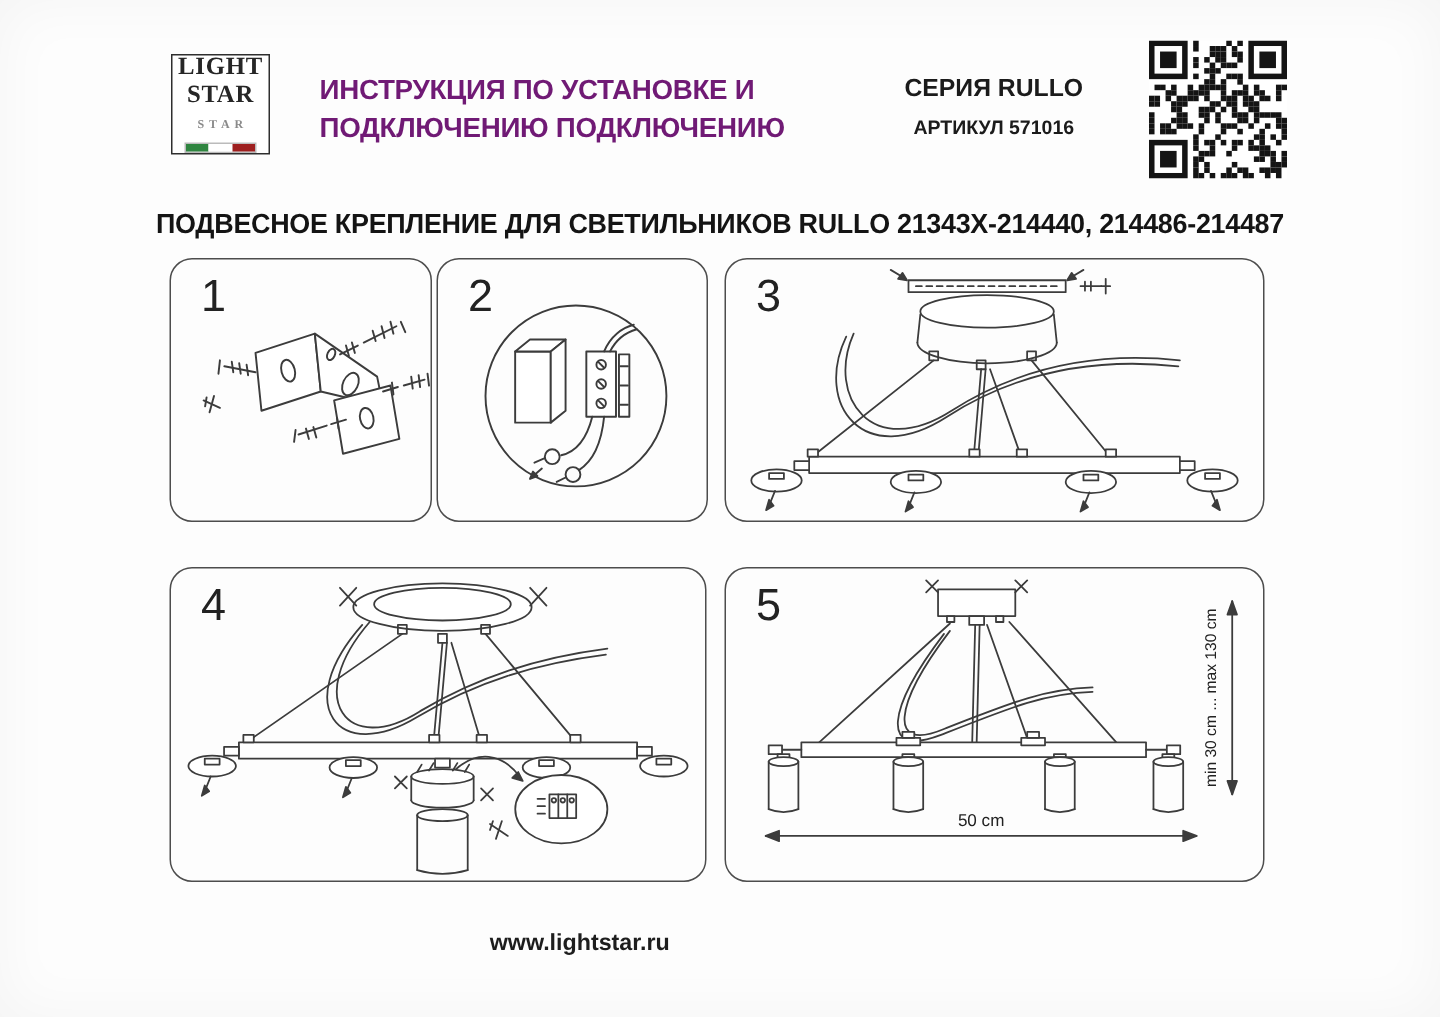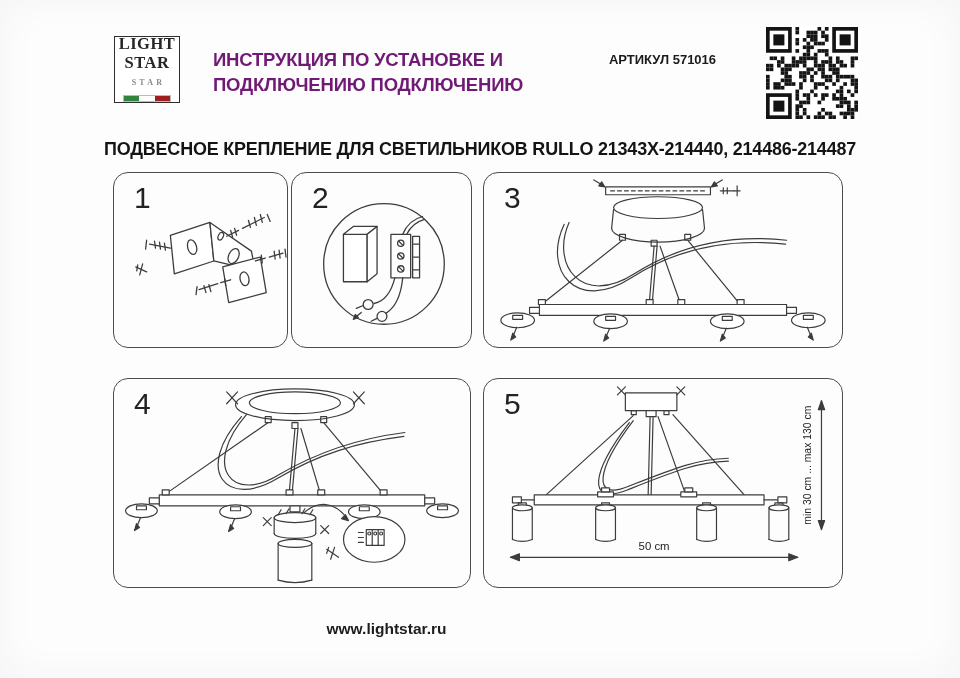--- a/index.html
+++ b/index.html
@@ -56,20 +56,21 @@
         <span class="r"></span>
     </div>
   </div>
 
   <div id="main-title">
     <div>ИНСТРУКЦИЯ ПО УСТАНОВКЕ И</div>
     <div>ПОДКЛЮЧЕНИЮ ПОДКЛЮЧЕНИЮ</div>
   </div>
 
   <div id="series-block">
+    <div id="series-label">СЕРИЯ RULLO</div>
     <div id="article-label">АРТИКУЛ 571016</div>
   </div>
 
   <svg id="qr" viewBox="0 0 100 100">
       <g fill="#141414">
         <rect x="32" y="0" width="4" height="4"></rect>
         <rect x="56" y="0" width="4" height="4"></rect>
         <rect x="64" y="0" width="4" height="4"></rect>
         <rect x="32" y="4" width="4" height="4"></rect>
         <rect x="44" y="4" width="4" height="4"></rect>

